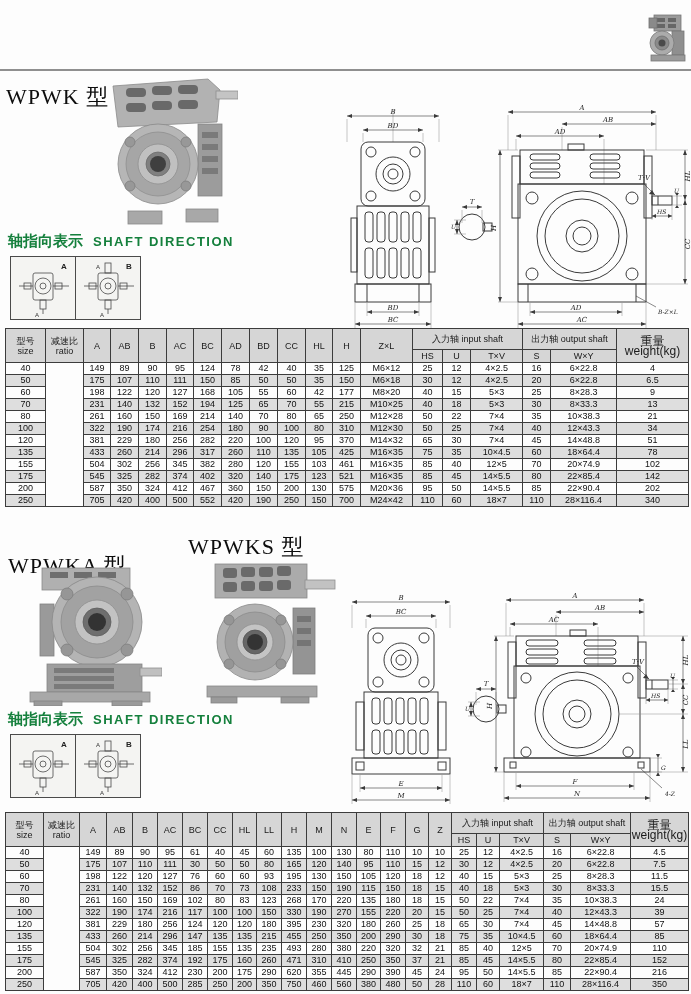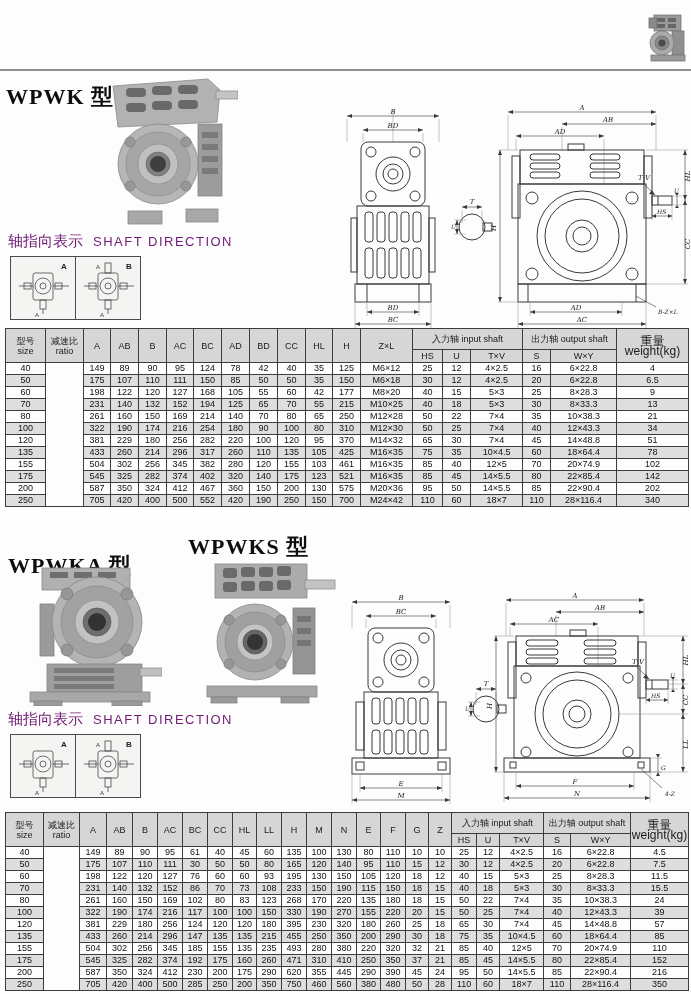--- a/index.html
+++ b/index.html
@@ -1,22 +1,22 @@
 <!DOCTYPE html>
 <html><head>
 <meta charset="utf-8">
 <style>
   html,body{margin:0;padding:0;background:#e8e8e8;}
   .page{position:relative;width:691px;height:994px;background:#fdfdfd;overflow:hidden;
         font-family:"Liberation Sans",sans-serif;color:#111;}
   .abs{position:absolute;}
   .rule{position:absolute;left:0;top:69px;width:691px;height:2px;background:#8f8f8f;}
-  .sec-title{position:absolute;font-family:"Liberation Serif",serif;font-weight:bold;
+  .sec-title{position:absolute;font-family:"Liberation Serif",serif;font-weight:normal;
              font-size:22px;letter-spacing:1px;color:#0d0d0d;white-space:nowrap;}
-  .sd-label{position:absolute;font-size:15px;font-weight:normal;color:#701a75;white-space:nowrap;}
+  .sd-label{position:absolute;font-size:15px;font-weight:bold;color:#15803d;white-space:nowrap;}
   .sd-label .en{font-size:13px;letter-spacing:1.5px;margin-left:10px;}
   .dir-box{position:absolute;display:flex;border:1px solid #4a4a4a;background:#f4f4f2;}
   .dir-cell{width:64px;height:62px;position:relative;}
   .dir-cell + .dir-cell{border-left:1px solid #4a4a4a;}
 
   
   .tbl-mount{position:absolute;left:5px;}
   table.spec{border-collapse:collapse;table-layout:fixed;width:683px;
              font-family:"Liberation Sans",sans-serif;}
   table.spec th,table.spec td{border:1px solid #3c3c3c;text-align:center;padding:0;

